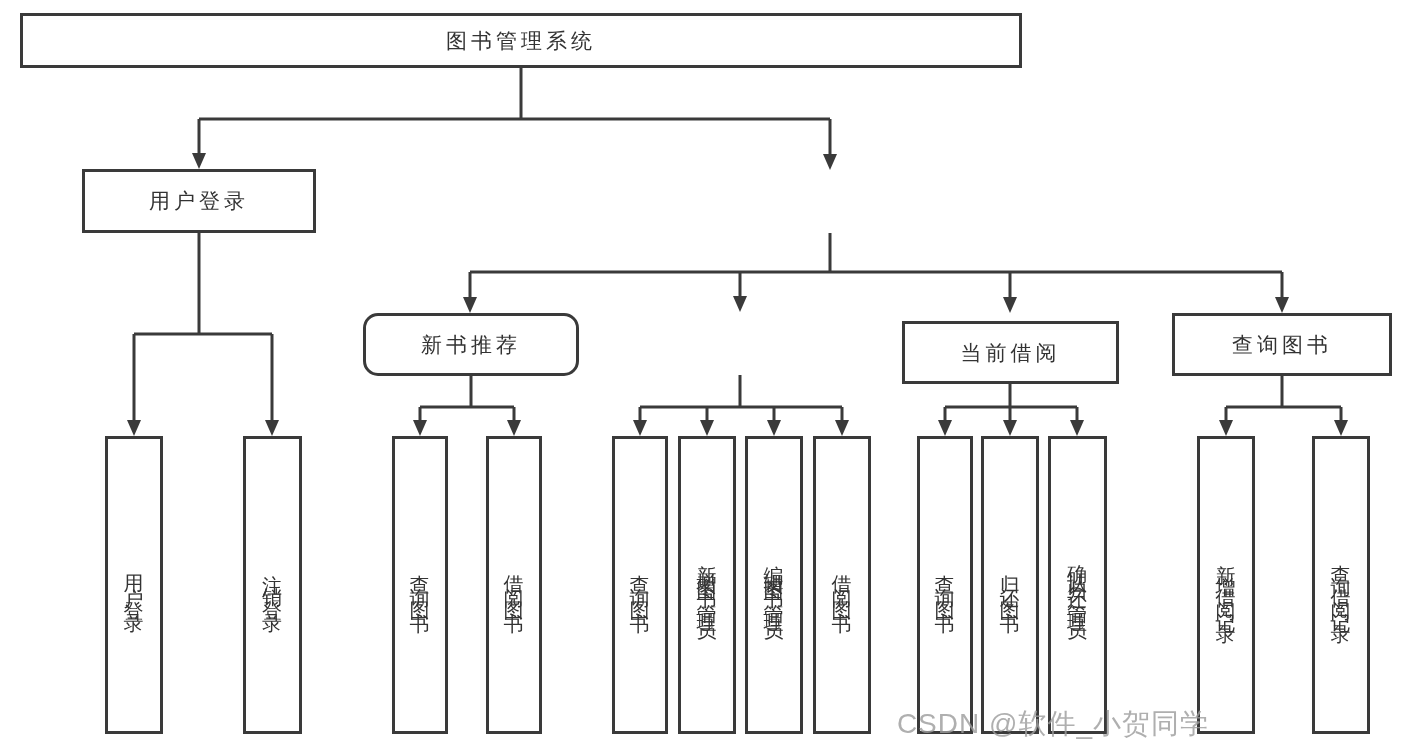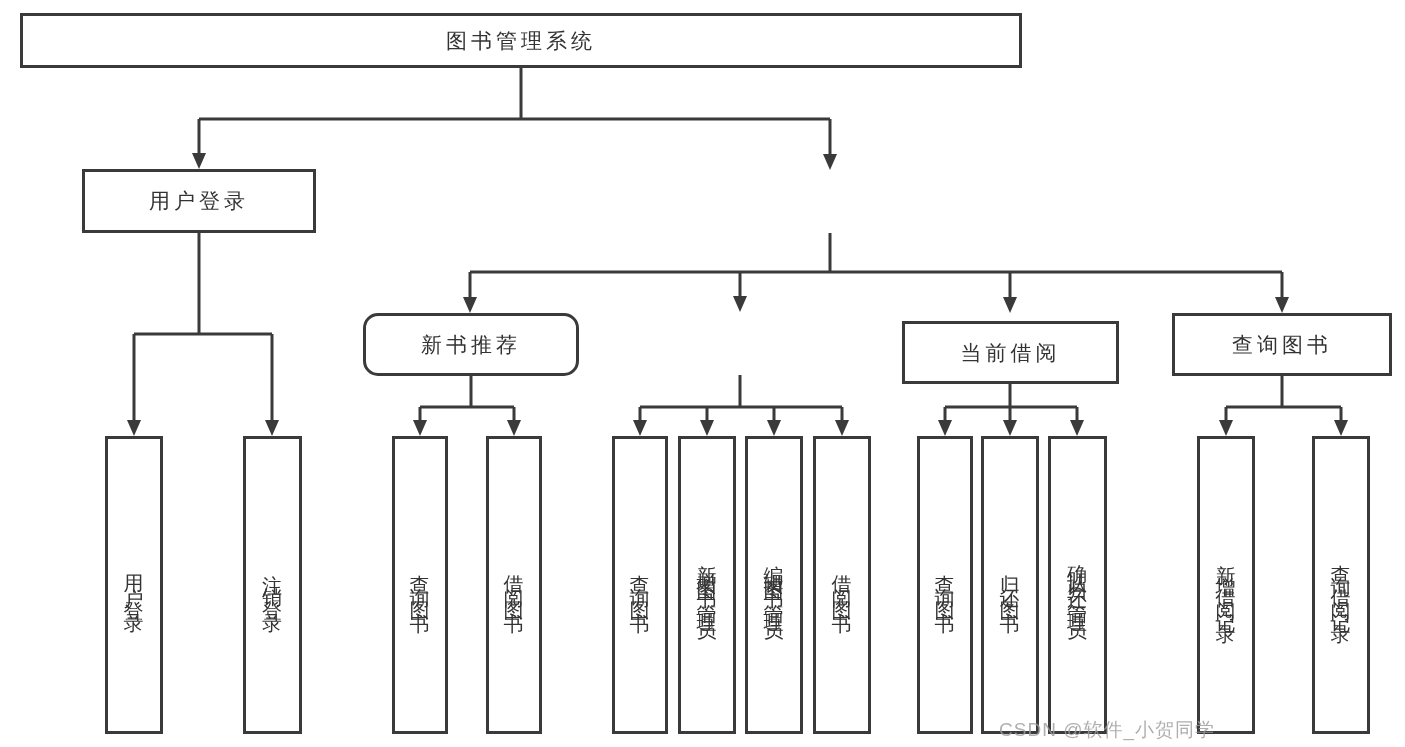--- a/index.html
+++ b/index.html
@@ -11,21 +11,21 @@
 
   .node { position:absolute; background:#ffffff; border:3px solid #3a3a3a;
           display:flex; align-items:center; justify-content:center; color:#333333; }
   .hbox .label { font-size:21px; letter-spacing:4px; white-space:nowrap; }
   .vbox .label { writing-mode:vertical-rl; text-orientation:mixed; font-size:20px;
                  line-height:1; white-space:nowrap; }
   .v-s .label { letter-spacing:13px; }
   .v-m .label { letter-spacing:12px; }
   .v-l .label { letter-spacing:8px; }
 
-  .watermark { position:absolute; right:8px; bottom:4px; font-size:19px;
+  .watermark { position:absolute; right:14px; bottom:4px; font-size:28px;
                color:rgba(158,158,158,0.82); letter-spacing:1px; white-space:nowrap; }
 </style>
 </head>
 <body>
 
 <div class="canvas">
 
   <svg class="wires" viewBox="0 0 1405 747" xmlns="http://www.w3.org/2000/svg">
     <path fill="none" stroke="#3a3a3a" stroke-width="3" d="
       M521 68 V119  M199 119 H830  M199 119 V156  M830 119 V157

